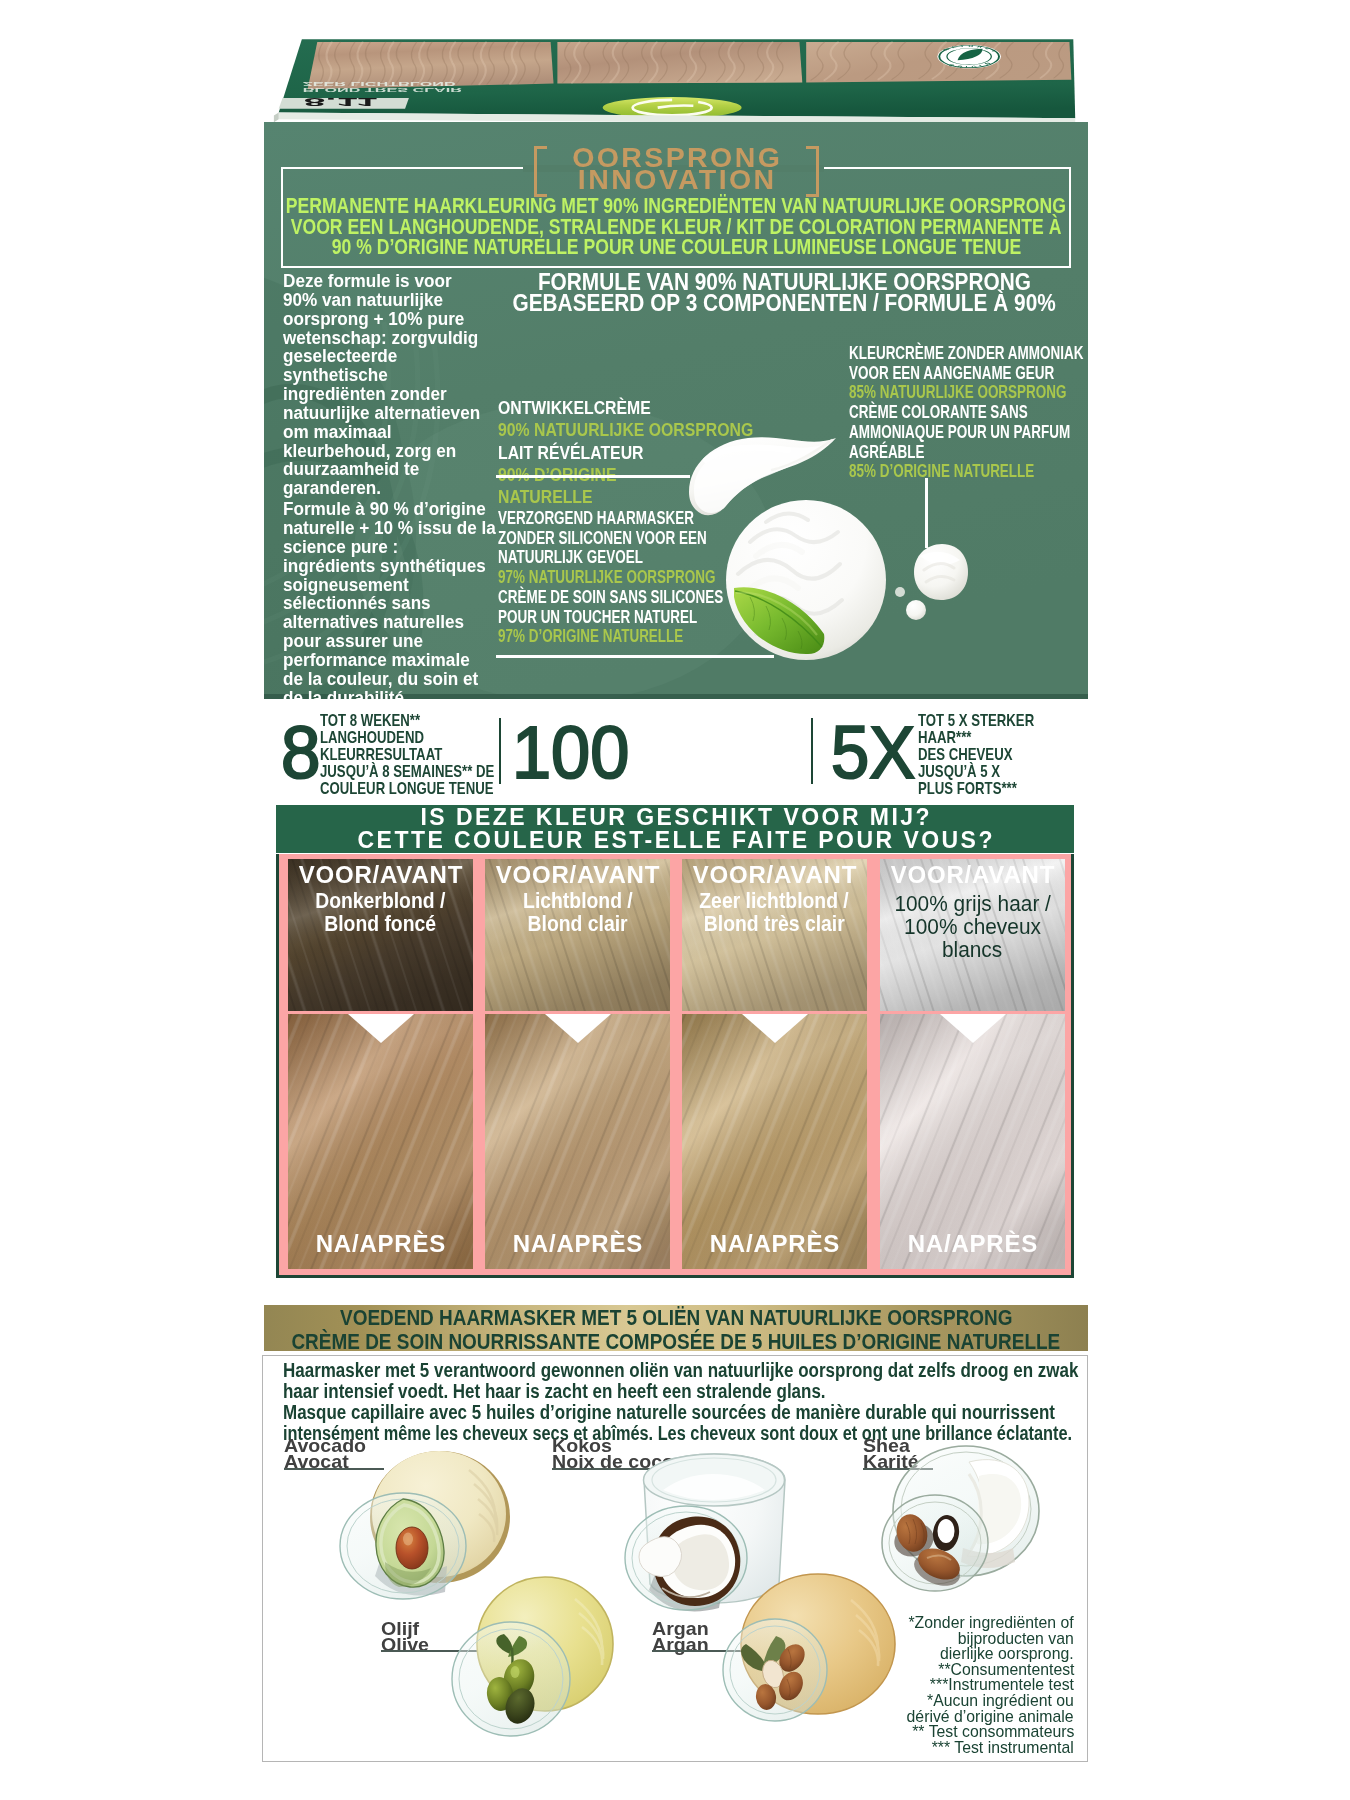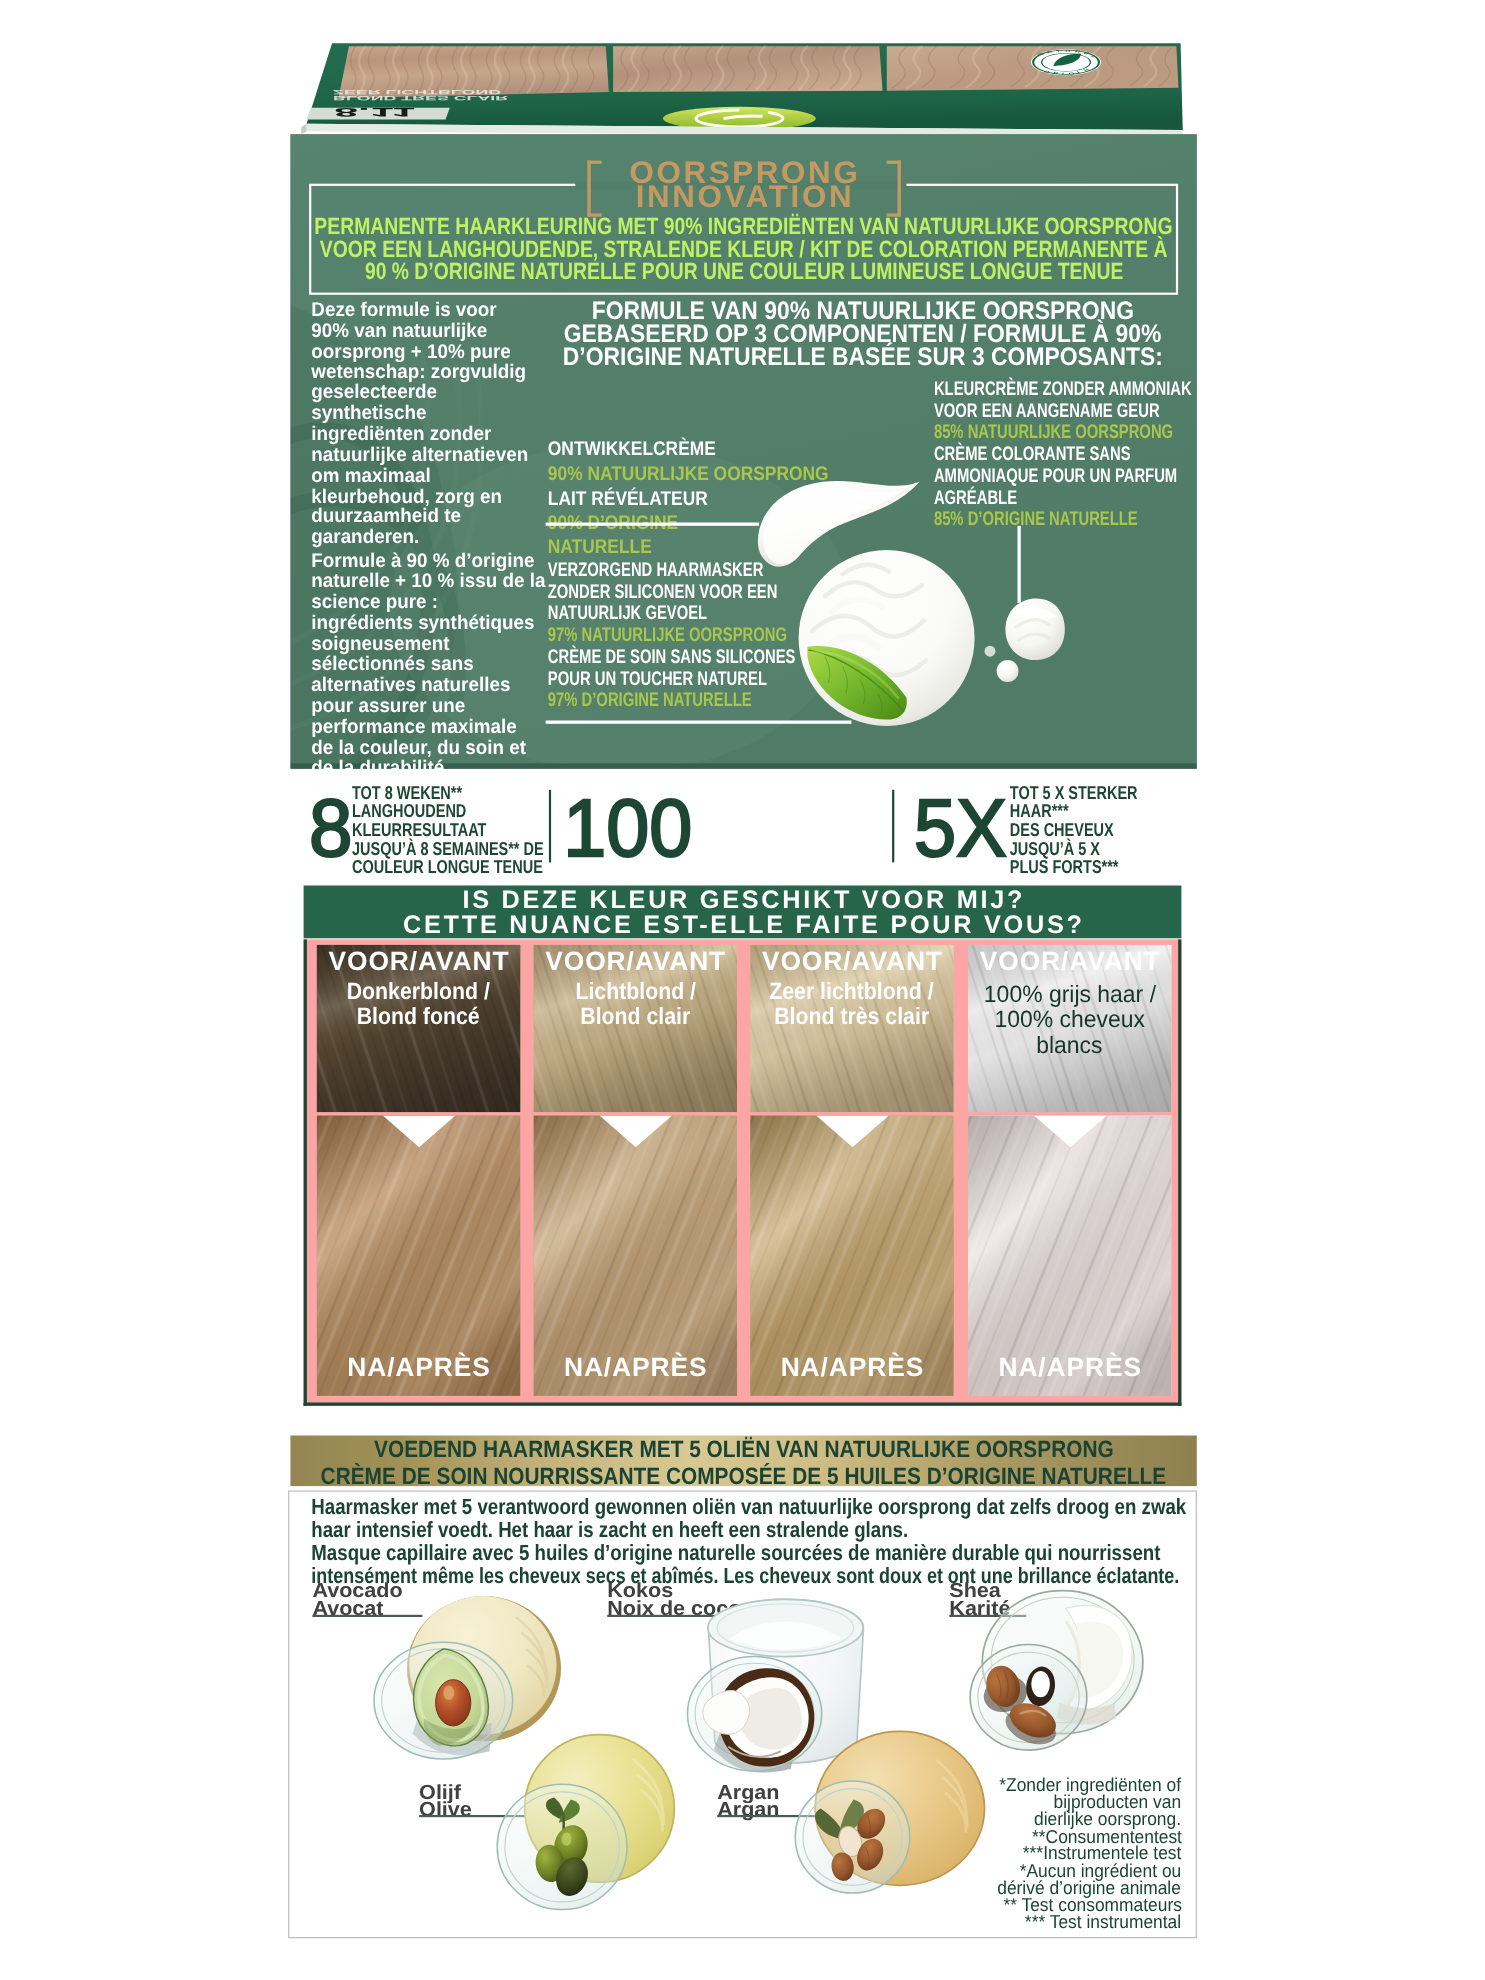--- a/index.html
+++ b/index.html
@@ -413,23 +413,20 @@
     </div>
   </div>
 
   <div id="midhead">
     <div class="L">
           <span>FORMULE VAN 90% NATUURLIJKE OORSPRONG</span>
         </div>
     <div class="L">
           <span>GEBASEERD OP 3 COMPONENTEN / FORMULE À 90%</span>
         </div>
-    <div class="L">
-          <span>D’ORIGINE NATURELLE BASÉE SUR 3 COMPOSANTS:</span>
-        </div>
   </div>
 
   <div class="comp wide" style="left:234px;top:243px;">
     <div class="L Ll">
           <span>ONTWIKKELCRÈME</span>
         </div>
     <div class="L Ll">
           <span class="g">90% NATUURLIJKE OORSPRONG</span>
         </div>
     <div class="L Ll">
@@ -611,21 +608,21 @@
           <span>PLUS FORTS***</span>
         </div>
   </div>
 </div>
 
 <div id="shadehdr">
   <div class="L">
         <span>IS DEZE KLEUR GESCHIKT VOOR MIJ?</span>
       </div>
   <div class="L">
-        <span>CETTE NUANCE EST-ELLE FAITE POUR VOUS?</span>
+        <span>CETTE COULEUR EST-ELLE FAITE POUR VOUS?</span>
       </div>
 </div>
 <div id="shadebody">
 
   <div class="swbefore" style="left:9px;background:linear-gradient(155deg,#3f3425,#57472f 38%,#4b3e2e 60%,#3c3124);">
     <svg class="hairtex" viewBox="0 0 185 152" preserveAspectRatio="none">
           <rect width="185" height="152" fill="url(#strandsA)"></rect>
           <rect width="185" height="152" fill="url(#sheen1)"></rect>
         </svg>
     <div class="swlabel">

